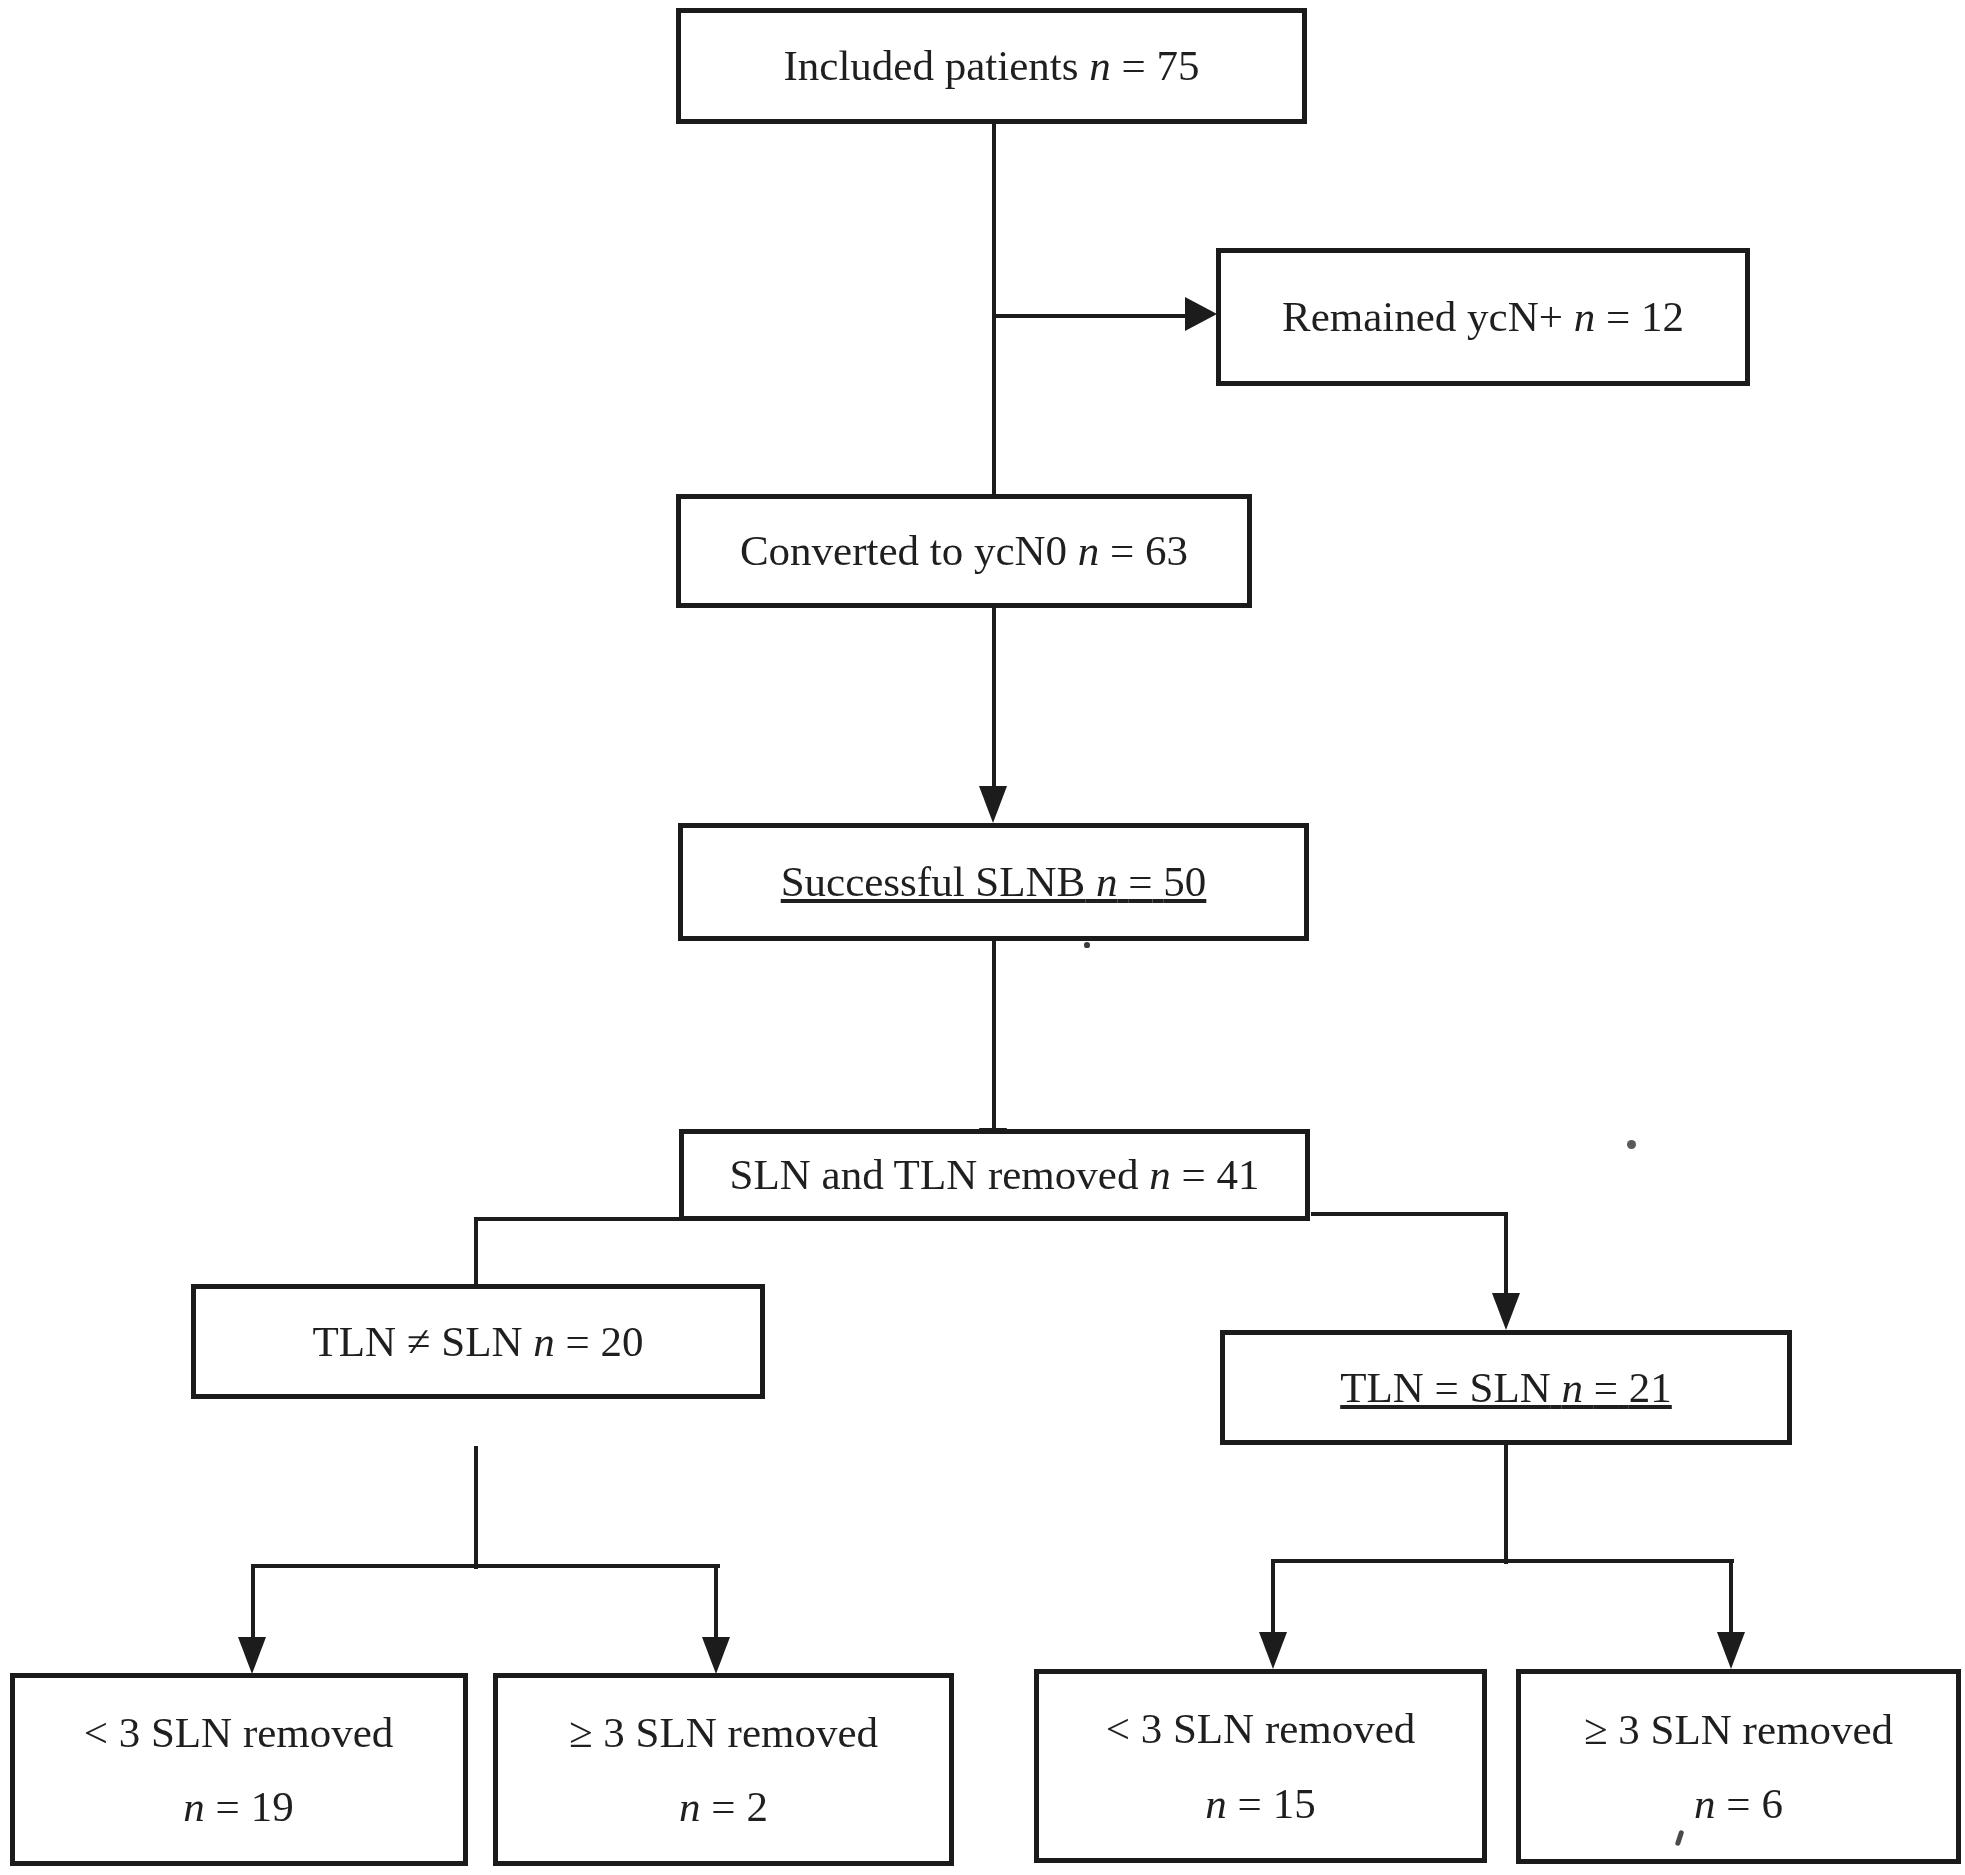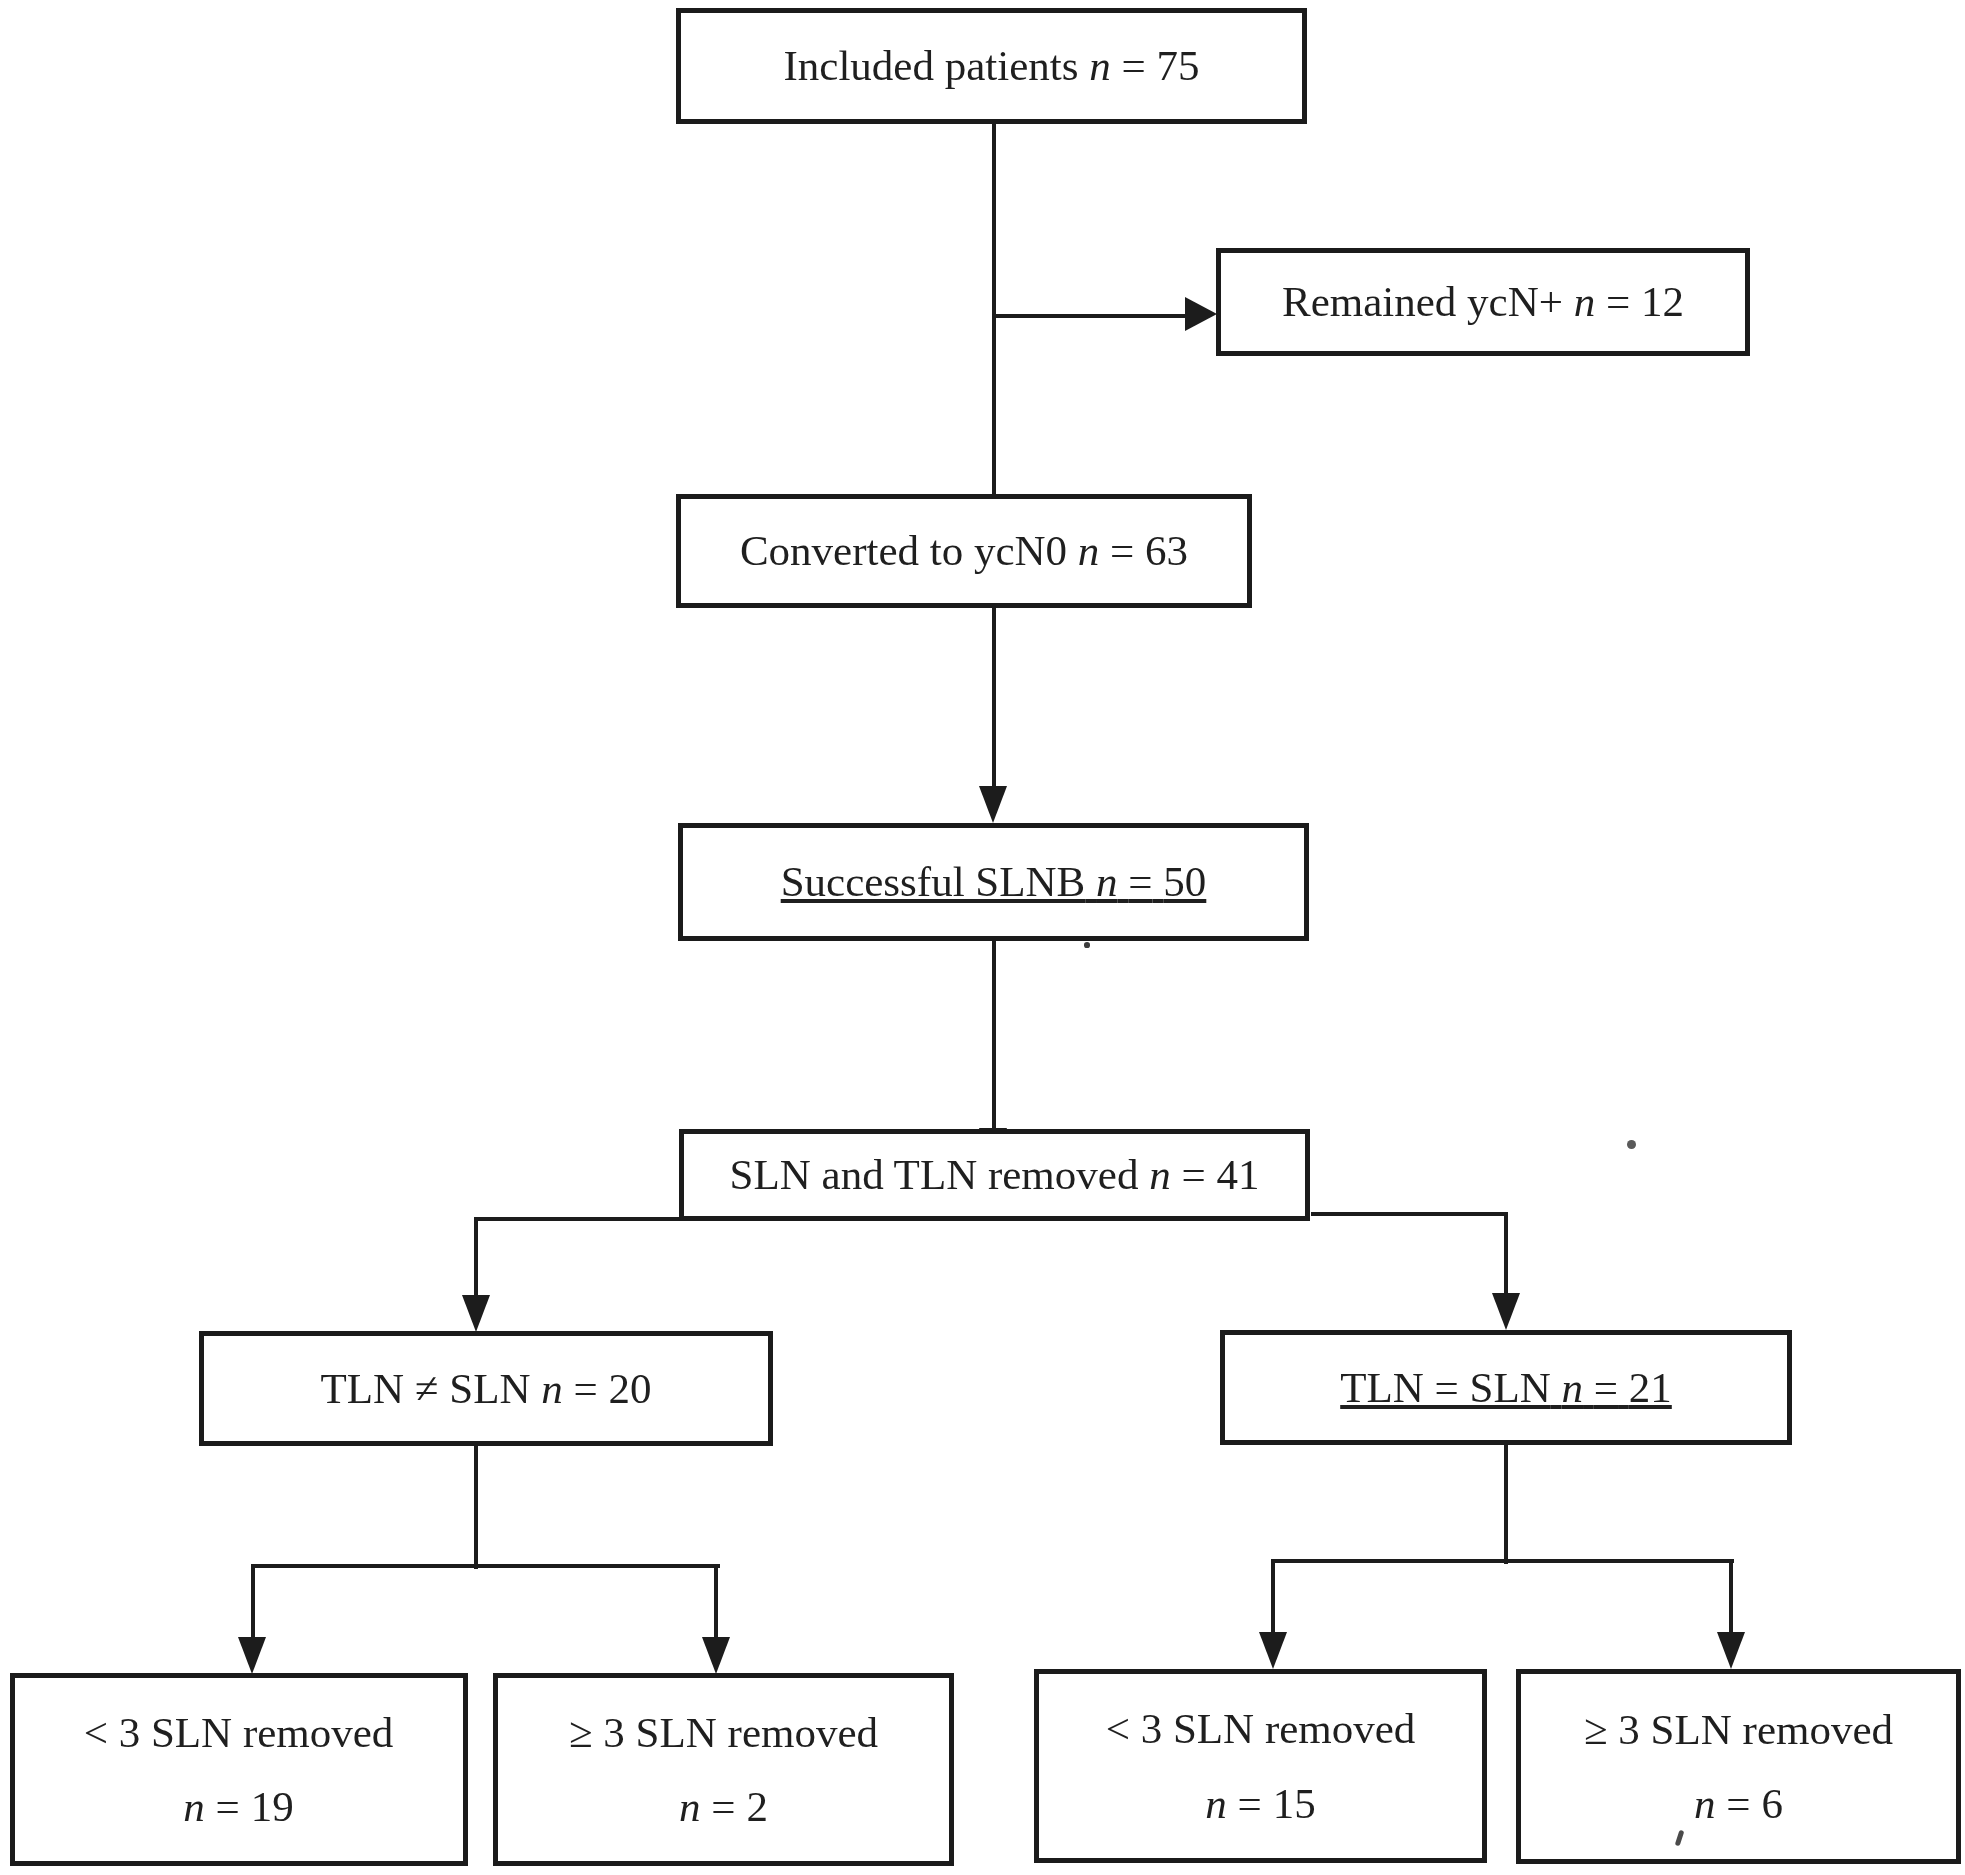--- a/index.html
+++ b/index.html
@@ -93,37 +93,37 @@
   <div class="hline" style="left:1271px; top:1559px; width:463px; height:4.4px;"></div>
   <div class="vline" style="left:1271px; top:1559px; width:4.4px; height:78px;"></div>
   <div class="vline" style="left:1729px; top:1559px; width:4.4px; height:78px;"></div>
   <div class="arr-down" style="left:1259px; top:1632px;"></div>
   <div class="arr-down" style="left:1717px; top:1632px;"></div>
 
   <div class="box" style="left:676px; top:7.6px; width:631px; height:116px;">
     <span class="lbl"><span>Included patients</span> <span class="nv"><i>n</i> <span>=</span> <span>75</span></span></span>
   </div>
 
-  <div class="box" style="left:1216px; top:248px; width:534px; height:108px;">
+  <div class="box" style="left:1216px; top:248px; width:534px; height:138px;">
     <span class="lbl"><span>Remained ycN+</span> <span class="nv"><i>n</i> <span>=</span> <span>12</span></span></span>
   </div>
 
   <div class="box" style="left:676px; top:494px; width:576px; height:114px;">
     <span class="lbl"><span>Converted to ycN0</span> <span class="nv"><i>n</i> <span>=</span> <span>63</span></span></span>
   </div>
 
   <div class="box" style="left:678px; top:823px; width:631px; height:118px;text-decoration:underline;">
     <span class="lbl"><span>Successful SLNB</span> <span class="nv"><i>n</i> <span>=</span> <span>50</span></span></span>
   </div>
 
   <div class="box" style="left:679px; top:1129px; width:631px; height:92px;">
     <span class="lbl"><span>SLN and TLN removed</span> <span class="nv"><i>n</i> <span>=</span> <span>41</span></span></span>
   </div>
 
-  <div class="box" style="left:191px; top:1331px; width:574px; height:115px;margin-left:8px;">
+  <div class="box" style="left:191px; top:1284px; width:574px; height:115px;">
     <span class="lbl"><span>TLN ≠ SLN</span> <span class="nv"><i>n</i> <span>=</span> <span>20</span></span></span>
   </div>
 
   <div class="box" style="left:1220px; top:1330px; width:572px; height:115px;text-decoration:underline;">
     <span class="lbl"><span>TLN = SLN</span> <span class="nv"><i>n</i> <span>=</span> <span>21</span></span></span>
   </div>
 
   <div class="box two-line" style="left:9.5px; top:1673px; width:458px; height:193px;">
     <div class="line1"><span>&lt; 3 SLN removed</span></div>
     <div class="line2 nv"><i>n</i> <span>=</span> <span>19</span></div>

